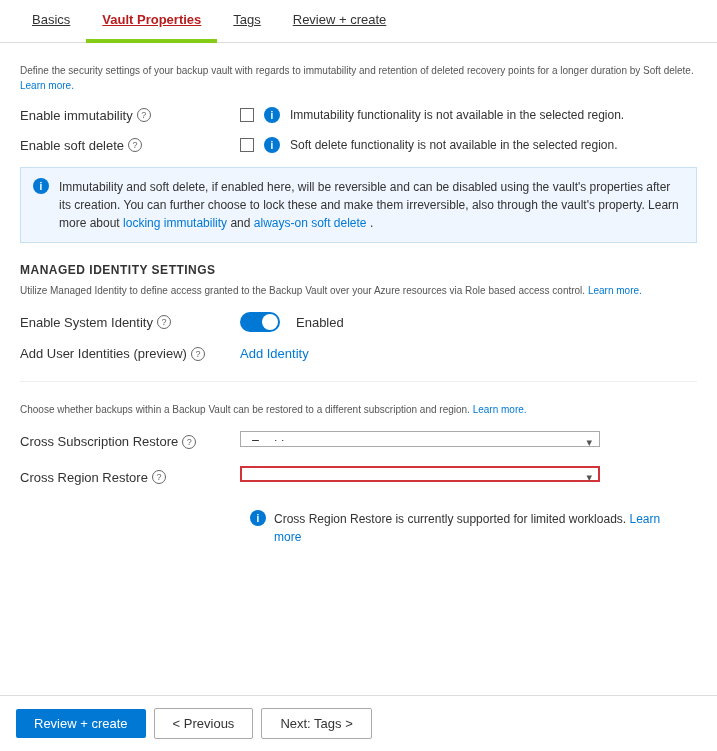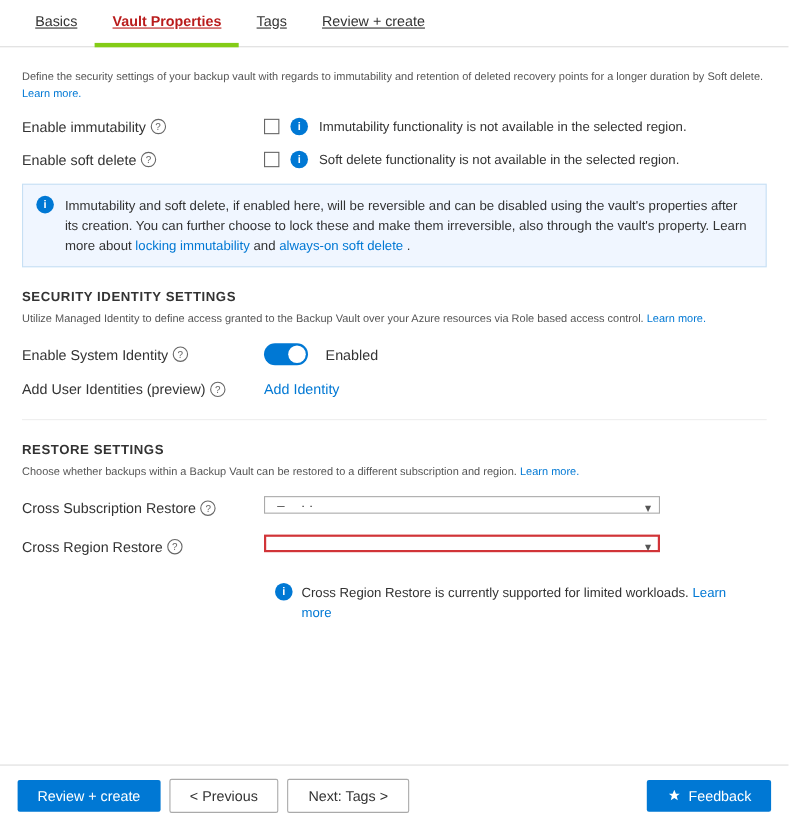--- a/index.html
+++ b/index.html
@@ -303,21 +303,21 @@
         <span>Immutability and soft delete, if enabled here, will be reversible and can be disabled using the vault's properties after its creation. You can further choose to lock these and make them irreversible, also through the vault's property. Learn more about</span>
         <a href="#">locking immutability</a>
         <span> and </span>
         <a href="#">always-on soft delete</a>
         <span>.</span>
       </span>
     </div>
   </div>
 
   <div>
-    <div class="section-title">SECURITY IDENTITY SETTINGS</div>
+    <div class="section-title">MANAGED IDENTITY SETTINGS</div>
     <div class="section-desc">
       <span>Utilize Managed Identity to define access granted to the Backup Vault over your Azure resources via Role based access control.</span>
       <a href="#">Learn more.</a>
     </div>
 
     <div class="field-row">
       <div class="field-label">
         <span>Enable System Identity</span>
         <span class="help-icon">?</span>
       </div>
@@ -334,21 +334,20 @@
       </div>
       <div class="field-control">
         <a href="#" class="add-link">Add Identity</a>
       </div>
     </div>
   </div>
 
   <div class="divider"></div>
 
   <div>
-    <div class="section-title">RESTORE SETTINGS</div>
     <div class="section-desc">
       <span>Choose whether backups within a Backup Vault can be restored to a different subscription and region.</span>
       <a href="#">Learn more.</a>
     </div>
 
     <div class="field-row">
       <div class="field-label">
         <span>Cross Subscription Restore</span>
         <span class="help-icon">?</span>
       </div>
@@ -388,19 +387,13 @@
     </div>
   </div>
 
 </div>
 
 <div class="footer">
   <button class="btn-primary">Review + create</button>
   <button class="btn-secondary">&lt; Previous</button>
   <button class="btn-secondary">Next: Tags &gt;</button>
   <div class="spacer"></div>
-  <button class="btn-feedback">
-    <svg width="14" height="14" viewBox="0 0 14 14" fill="none" xmlns="http://www.w3.org/2000/svg">
-      <path d="M7 1L8.5 4.5H12L9.2 6.7L10.2 10.5L7 8.4L3.8 10.5L4.8 6.7L2 4.5H5.5L7 1Z" fill="white"></path>
-    </svg>
-    <span>Feedback</span>
-  </button>
 </div>
 
 </body></html>

